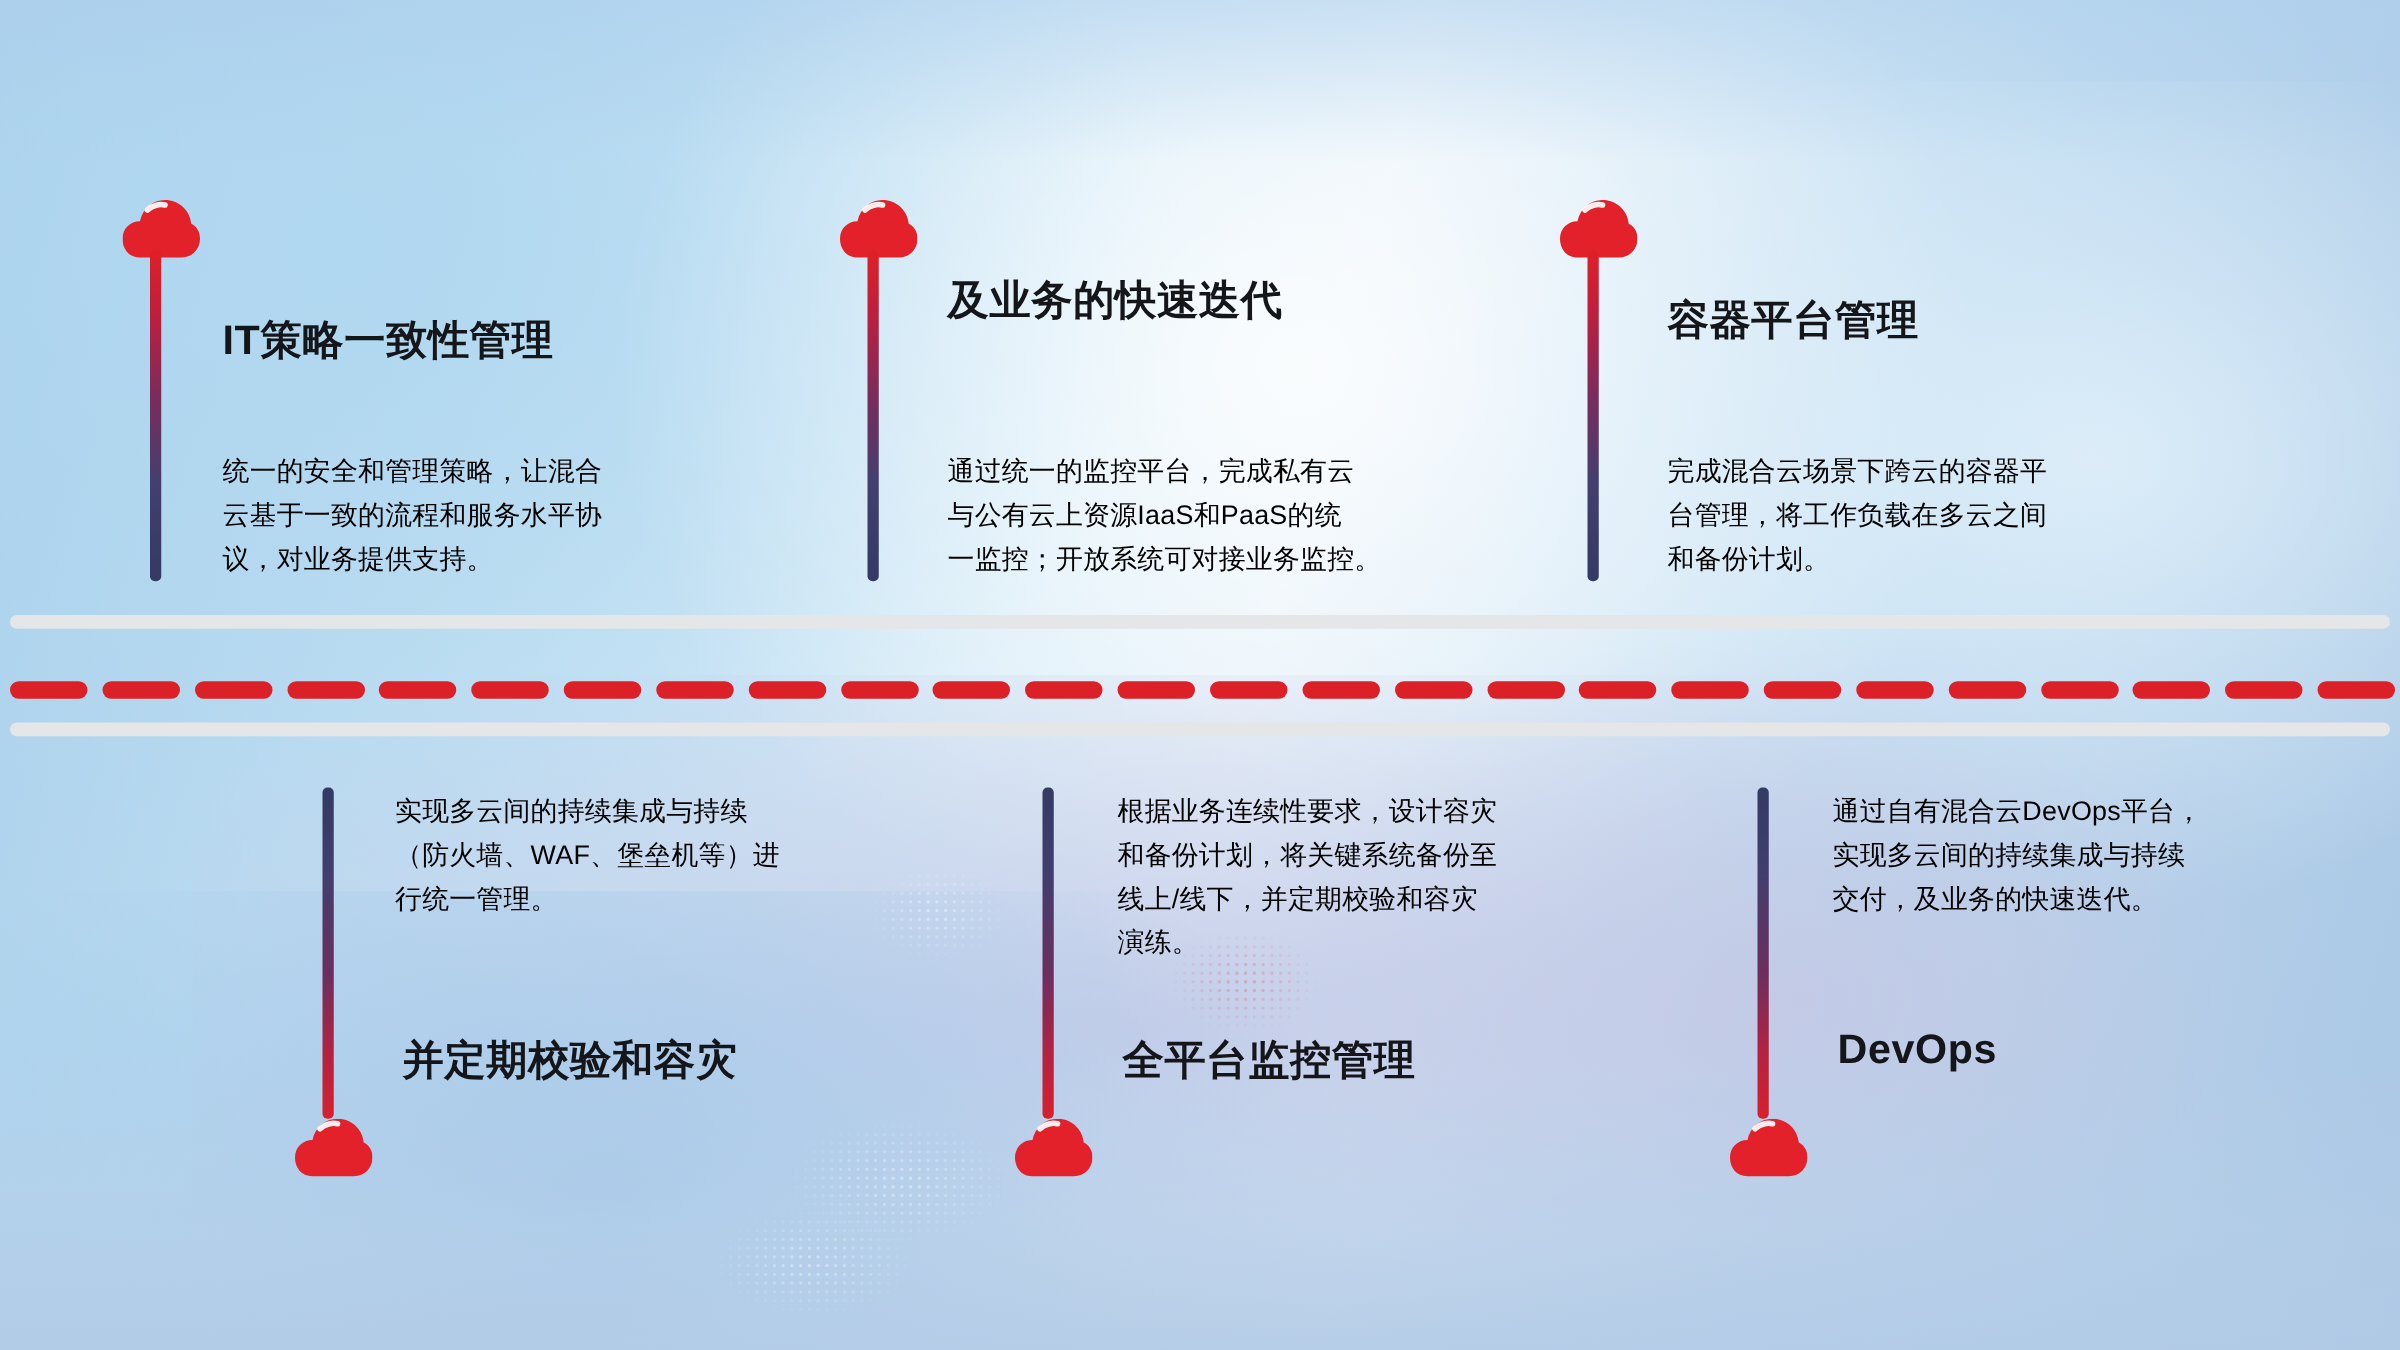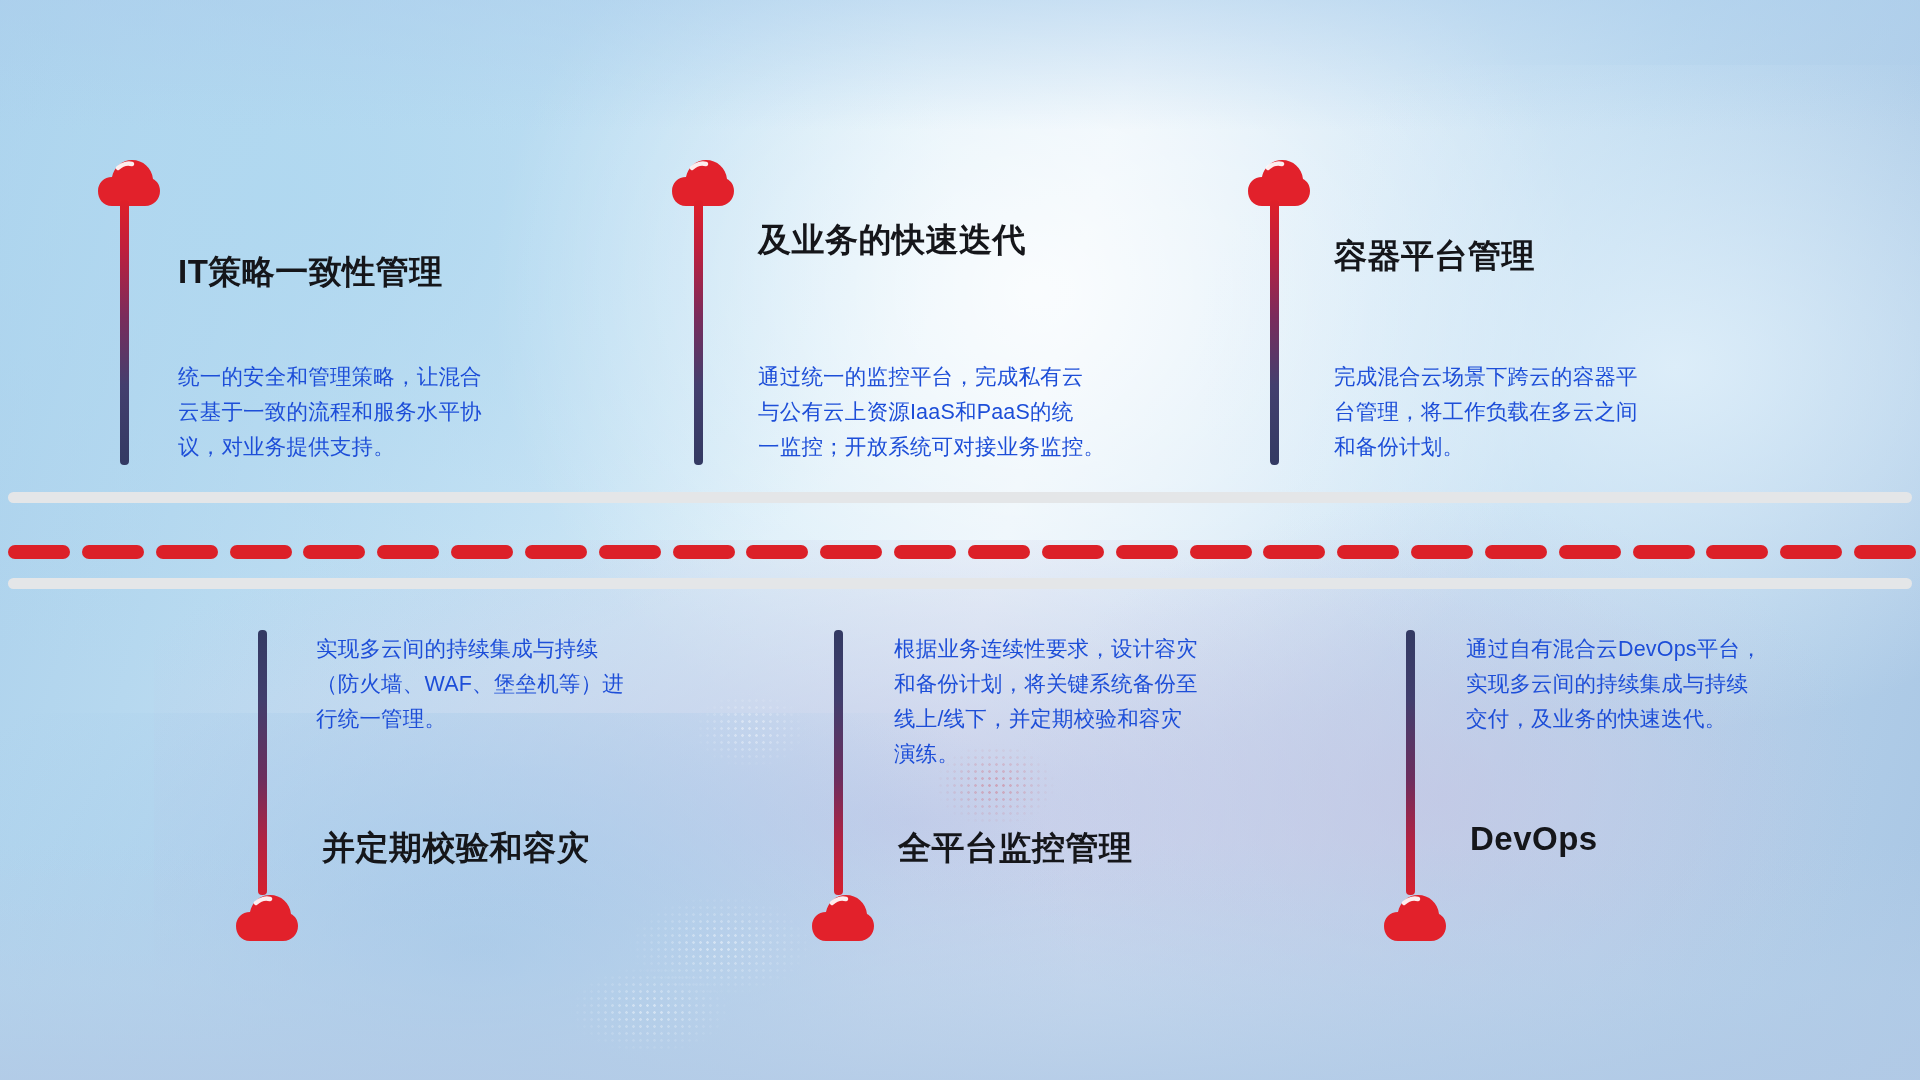--- a/index.html
+++ b/index.html
@@ -119,21 +119,21 @@
     font-size:33px;
     font-weight:bold;
     color:#15161a;
     letter-spacing:.5px;
     white-space:nowrap;
   }
   .para{
     position:absolute;
     font-size:21.5px;
     line-height:35px;
-    color:#1d4ed8;
+    color:#000000;
     letter-spacing:.2px;
     white-space:pre-line;
   }
 </style>
 </head>
 <body>
 
 <div id="bg-base"></div>
 <div id="bg-soft-left"></div>
 <div id="bg-glow-center"></div>

